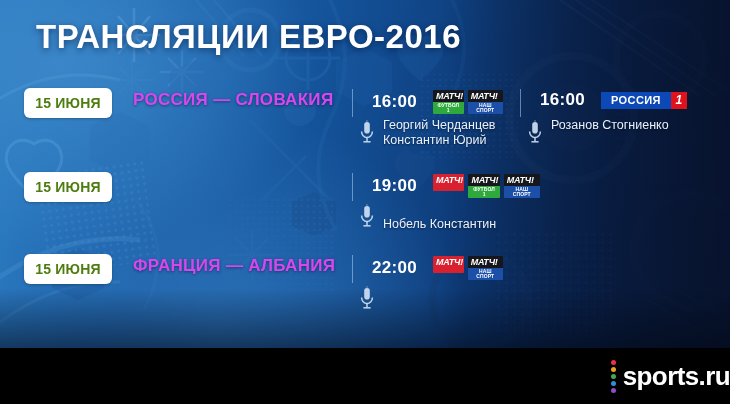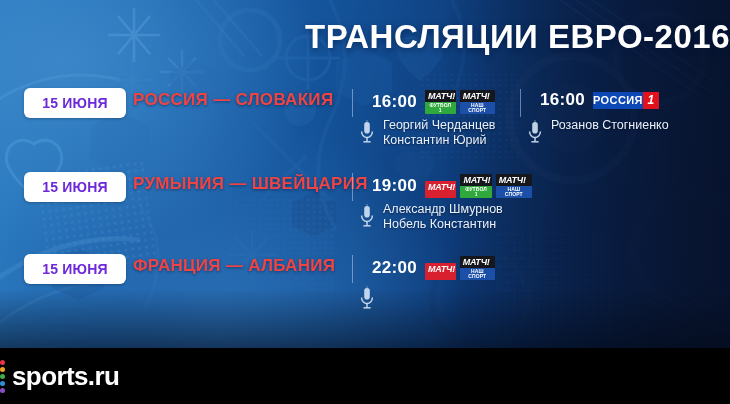--- a/index.html
+++ b/index.html
@@ -31,67 +31,67 @@
     background:linear-gradient(90deg, rgba(8,24,56,0) 0%, rgba(8,22,52,.55) 45%, rgba(7,18,44,.9) 100%);
   }
   .bg-bottom-fade {
     position:absolute; left:0; bottom:0; width:730px; height:60px;
     background:linear-gradient(180deg, rgba(2,8,22,0) 0%, rgba(2,8,22,.55) 100%);
   }
 
   
   .title {
     position:absolute; left:0; top:18px; width:730px;
-    text-align:right;
+    text-align:left;
     font-size:33px; font-weight:bold; letter-spacing:0.5px;
     color:#ffffff;
     text-shadow:0 2px 6px rgba(0,20,60,.55);
     padding-left:36px;
   }
 
   
   .row { position:absolute; left:0; width:730px; height:76px; }
   .row-1 { top:88px; }
   .row-2 { top:172px; }
   .row-3 { top:254px; }
 
   .date-badge {
     position:absolute; left:24px; top:0;
-    width:102px; height:30px;
+    width:88px; height:30px;
     background:#ffffff;
     border-radius:6px;
     display:flex; align-items:center; justify-content:center;
-    color:#6d28d9;
+    color:#4d7c0f;
     font-size:14px; font-weight:bold; letter-spacing:.2px;
     box-shadow:0 1px 3px rgba(0,0,0,.25);
   }
 
   .teams {
     position:absolute; left:133px; top:2px;
-    color:#ef4444;
+    color:#d946ef;
     font-size:17px; font-weight:bold; letter-spacing:.3px;
     white-space:nowrap;
     text-shadow:0 1px 3px rgba(0,15,45,.5);
   }
 
   
   .bcast { position:absolute; top:0; }
   .bcast.b1 { left:352px; }
   .bcast.b2 { left:520px; }
 
   .sep {
     position:absolute; left:0; top:1px;
     width:1px; height:28px;
     background:rgba(175,205,240,.55);
   }
 
-  .bline { position:absolute; left:20px; top:2px; display:flex; align-items:center; gap:8px; }
+  .bline { position:absolute; left:20px; top:2px; display:flex; align-items:center; gap:16px; }
   .time { color:#ffffff; font-size:17px; font-weight:bold; letter-spacing:.3px; }
 
-  .logos { display:flex; align-items:flex-end; gap:4px; }
+  .logos { display:flex; align-items:flex-start; gap:4px; }
 
   
   .chip {
     display:inline-flex; flex-direction:column;
     line-height:1;
     border-radius:1px;
     overflow:hidden;
   }
   .chip .top {
     font-size:9px; font-weight:bold; letter-spacing:-.2px;
@@ -110,21 +110,21 @@
   .chip-sport .bot { background:#1b4fa8; }
 
   
   .chip-rossiya {
     display:inline-flex; align-items:stretch; height:17px;
   }
   .chip-rossiya .r-main {
     background:#0c49b6;
     color:#ffffff;
     font-size:11px; font-weight:bold; letter-spacing:.4px;
-    padding:0 0;
+    padding:0 10px;
     display:flex; align-items:center;
   }
   .chip-rossiya .r-one {
     background:#e0131d;
     color:#ffffff;
     font-size:12px; font-weight:bold; font-style:italic;
     width:16px;
     display:flex; align-items:center; justify-content:center;
   }
 
@@ -137,21 +137,21 @@
   .names {
     color:#e9f1fb; font-size:12.5px; line-height:15px;
     white-space:nowrap;
     text-shadow:0 1px 2px rgba(0,12,36,.6);
   }
 
   
   .footer {
     position:absolute; left:0; bottom:0; width:730px; height:56px;
     background:#000000;
-    display:flex; align-items:center; justify-content:flex-start;
+    display:flex; align-items:center; justify-content:flex-end;
   }
   .brand { display:flex; align-items:center; gap:7px; }
   .brand-dots { display:flex; flex-direction:column; gap:2px; }
   .brand-dots i { display:block; width:5px; height:5px; border-radius:50%; }
   .brand-text {
     color:#ffffff; font-size:26px; font-weight:bold; letter-spacing:-.6px;
   }
 </style>
 </head>
 <body>
@@ -289,21 +289,20 @@
                 <path d="M7 17.5 L7 21.5" stroke="#cfe0f2" stroke-width="1.5" opacity="0.92"></path>
                 <path d="M3.4 21.8 L10.6 21.8" stroke="#cfe0f2" stroke-width="1.5" opacity="0.92"></path>
                 <path d="M7 0 L7 2" stroke="#9fc2e6" stroke-width="1" opacity="0.6"></path>
               </svg></span>
             <span class="names"><span>Розанов Стогниенко</span></span>
           </div>
         </div>
       </div>
       <div class="row row-2">
         <div class="date-badge">15 ИЮНЯ</div>
-        <div class="teams">РУМЫНИЯ — ШВЕЙЦАРИЯ</div>
         <div class="bcast b1">
           <div class="sep"></div>
           <div class="bline">
             <span class="time">19:00</span>
             <span class="logos">
               <span class="chip chip-match">
                 <span class="top">МАТЧ!</span>
                 <span class="bot" style="height:5px">&nbsp;</span>
               </span>
               <span class="chip chip-football">
@@ -317,21 +316,21 @@
             </span>
           </div>
           <div class="comm">
             <span class="mic"><svg viewBox="0 0 14 26" width="14" height="26">
                 <rect x="4.2" y="2" width="5.6" height="11.5" rx="2.8" fill="#cfe0f2" opacity="0.92"></rect>
                 <path d="M1.6 11.5 a5.4 6 0 0 0 10.8 0" stroke="#cfe0f2" stroke-width="1.5" fill="none" opacity="0.92"></path>
                 <path d="M7 17.5 L7 21.5" stroke="#cfe0f2" stroke-width="1.5" opacity="0.92"></path>
                 <path d="M3.4 21.8 L10.6 21.8" stroke="#cfe0f2" stroke-width="1.5" opacity="0.92"></path>
                 <path d="M7 0 L7 2" stroke="#9fc2e6" stroke-width="1" opacity="0.6"></path>
               </svg></span>
-            <span class="names"><span>Александр Шмурнов</span><br><span>Нобель Константин</span></span>
+            <span class="names"><br><span>Нобель Константин</span></span>
           </div>
         </div>
       </div>
       <div class="row row-3">
         <div class="date-badge">15 ИЮНЯ</div>
         <div class="teams">ФРАНЦИЯ — АЛБАНИЯ</div>
         <div class="bcast b1">
           <div class="sep"></div>
           <div class="bline">
             <span class="time">22:00</span>

